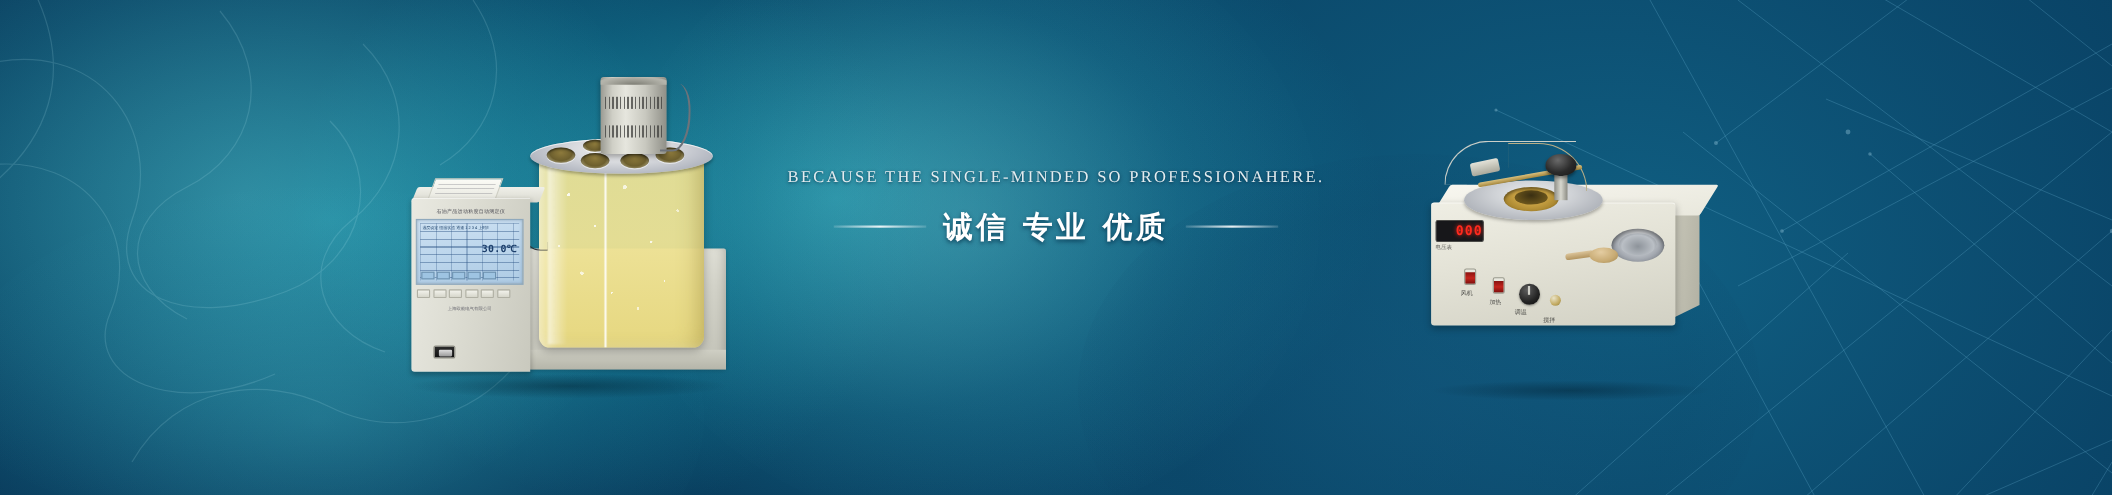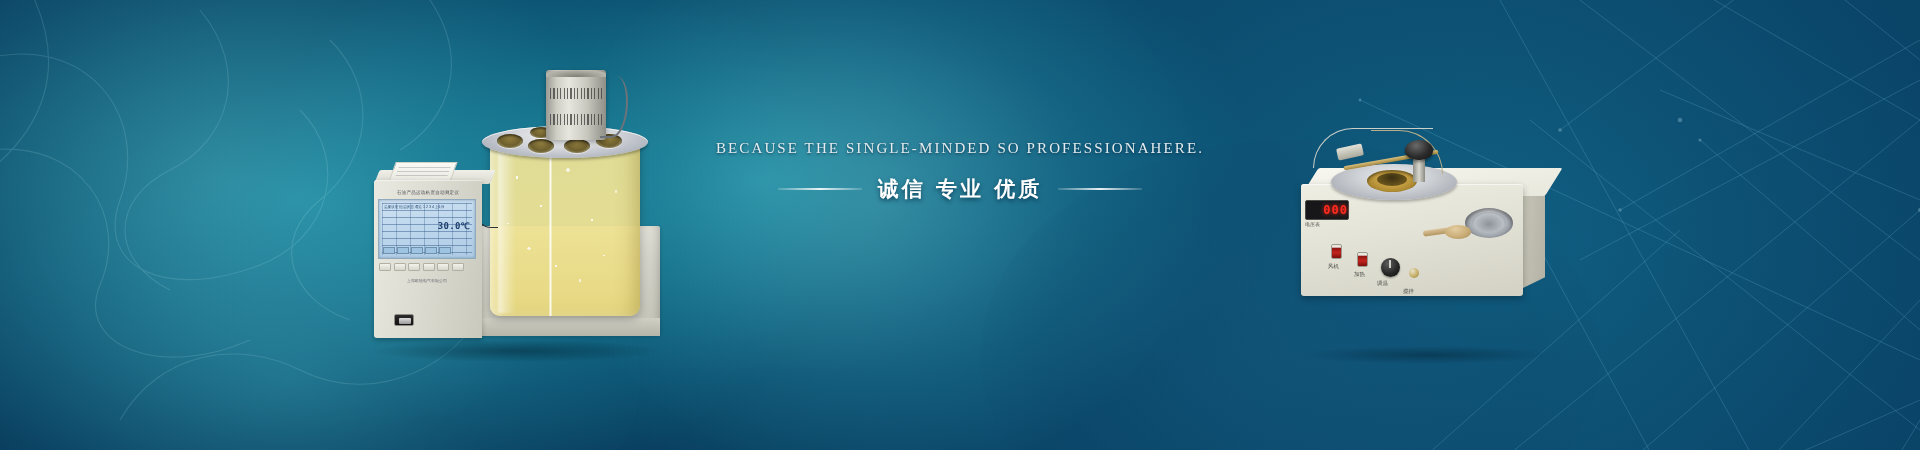--- a/index.html
+++ b/index.html
@@ -345,37 +345,38 @@
     font-family:"DejaVu Sans", sans-serif;
     font-size:37px; font-weight:bold; color:#ffffff;
     letter-spacing:2px; line-height:1;
     text-shadow:
       0 2px 2px rgba(0,45,70,.65),
       0 3px 7px rgba(0,40,65,.55),
       1px 1px 0 rgba(255,255,255,.4);
     white-space:nowrap;
   }
   #subline {
+    margin-top:13px;
     font-family:"Liberation Serif", serif;
     font-size:15px; letter-spacing:2.1px;
     color:#e4ecef;
     text-shadow:0 1px 3px rgba(0,35,60,.8);
     white-space:nowrap;
   }
   #tagline-row {
     margin-top:18px;
     display:flex; align-items:center; justify-content:center; gap:16px;
   }
   .dash {
     width:84px; height:2px;
     background:linear-gradient(90deg, rgba(255,255,255,.15), rgba(255,255,255,.9), rgba(255,255,255,.15));
   }
   #tagline {
     font-family:"DejaVu Sans", sans-serif;
-    font-size:21px; font-weight:bold; color:#ffffff; letter-spacing:3px;
+    font-size:27px; font-weight:bold; color:#ffffff; letter-spacing:3px;
     text-shadow:0 2px 4px rgba(0,40,65,.7);
     white-space:nowrap;
   }
   #orange-bar {
     position:absolute; left:690px; top:294px; width:540px; height:34px;
     background:linear-gradient(180deg,#f0801e 0%, #e9751a 55%, #dd6a14 100%);
     display:flex; align-items:center; justify-content:center;
     box-shadow:0 2px 6px rgba(0,30,50,.35);
   }
   #orange-bar span {

